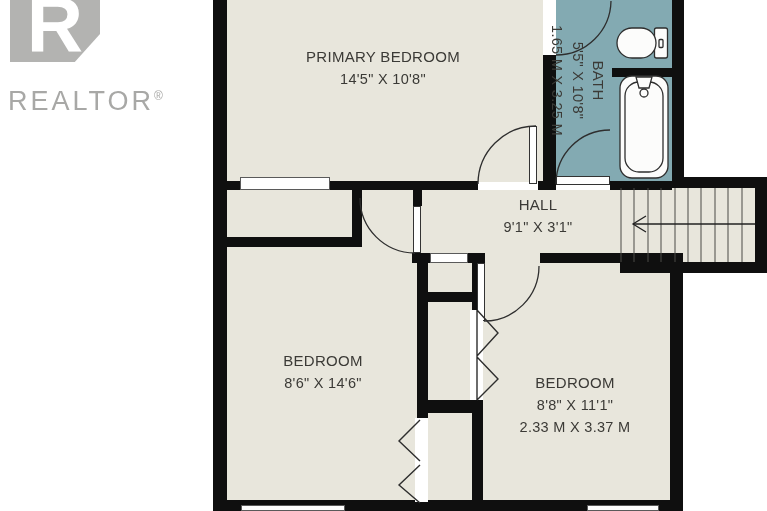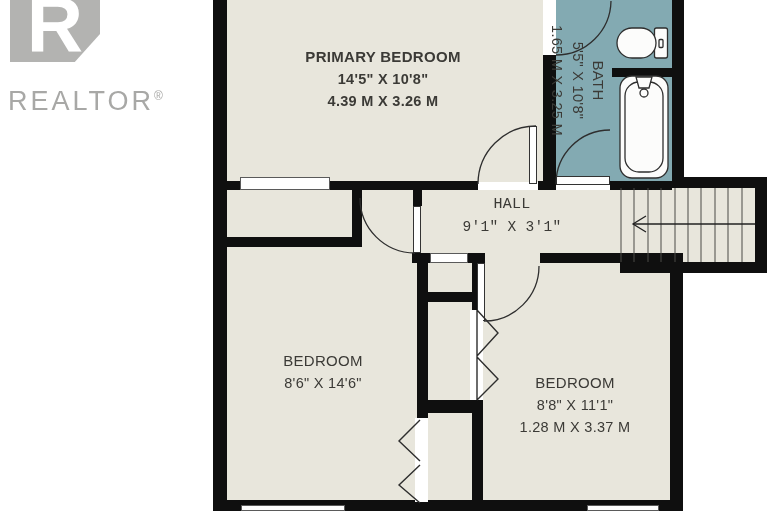--- a/index.html
+++ b/index.html
@@ -101,42 +101,41 @@
     <rect x="659" y="39.5" width="4" height="8" rx="1"></rect>
   </g>
   <g fill="#fcfcfb" stroke="var(--line)" stroke-width="1.3">
     <rect x="620" y="76" width="48" height="102" rx="12"></rect>
     <rect x="625" y="82" width="38" height="90" rx="14" fill="none"></rect>
     <path d="M636,77 h16 l-3,11 h-10 Z"></path>
     <circle cx="644" cy="93" r="4"></circle>
   </g>
 </svg>
 
-<div class="label" style="left:273px;top:46px;width:220px;font-weight:bold;">
+<div class="label" style="left:273px;top:46px;width:220px;">
   <div class="nm">PRIMARY BEDROOM</div>
   <div>14'5" X 10'8"</div>
-  <div>4.39 M X 3.26 M</div>
 </div>
 <div class="label label-bath" style="left:492px;top:49px;width:170px;">
   <div class="nm">BATH</div>
   <div>5'5" X 10'8"</div>
   <div>1.65 M X 3.25 M</div>
 </div>
-<div class="label" style="left:402px;top:193px;width:220px;line-height:23px;font-family:Liberation Mono, monospace;">
+<div class="label" style="left:428px;top:193px;width:220px;line-height:23px;">
   <div class="nm">HALL</div>
   <div>9'1" X 3'1"</div>
 </div>
 <div class="label" style="left:223px;top:350px;width:200px;">
   <div class="nm">BEDROOM</div>
   <div>8'6" X 14'6"</div>
 </div>
 <div class="label" style="left:475px;top:372px;width:200px;">
   <div class="nm">BEDROOM</div>
   <div>8'8" X 11'1"</div>
-  <div>1.28 M X 3.37 M</div>
+  <div>2.33 M X 3.37 M</div>
 </div>
 
 <div class="logo-mark">
   <span>R</span>
 </div>
 <div class="wordmark">
   <span>REALTOR</span><sup>®</sup>
 </div>
 
 </body></html>

